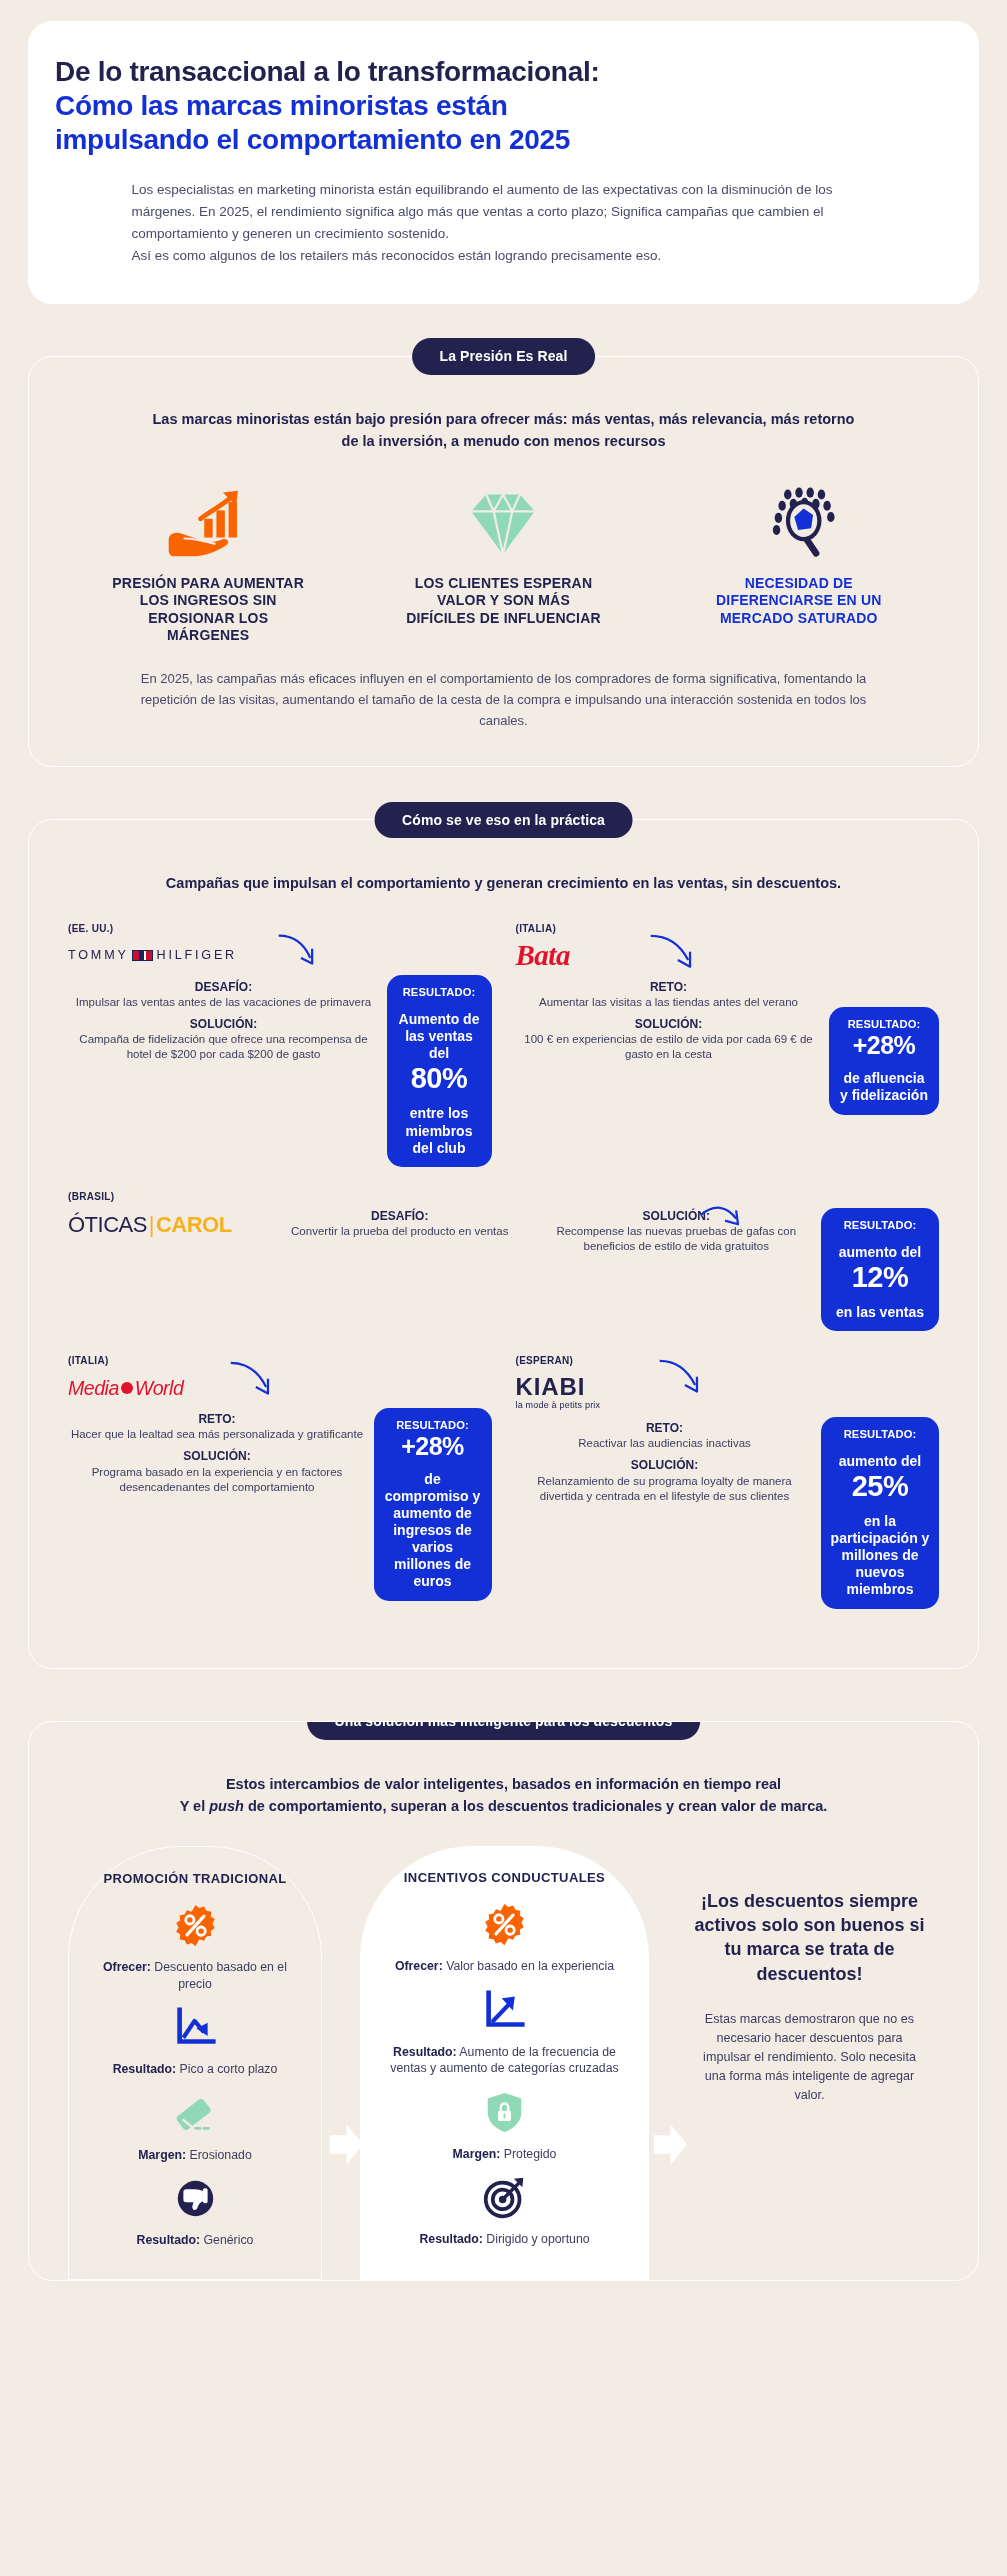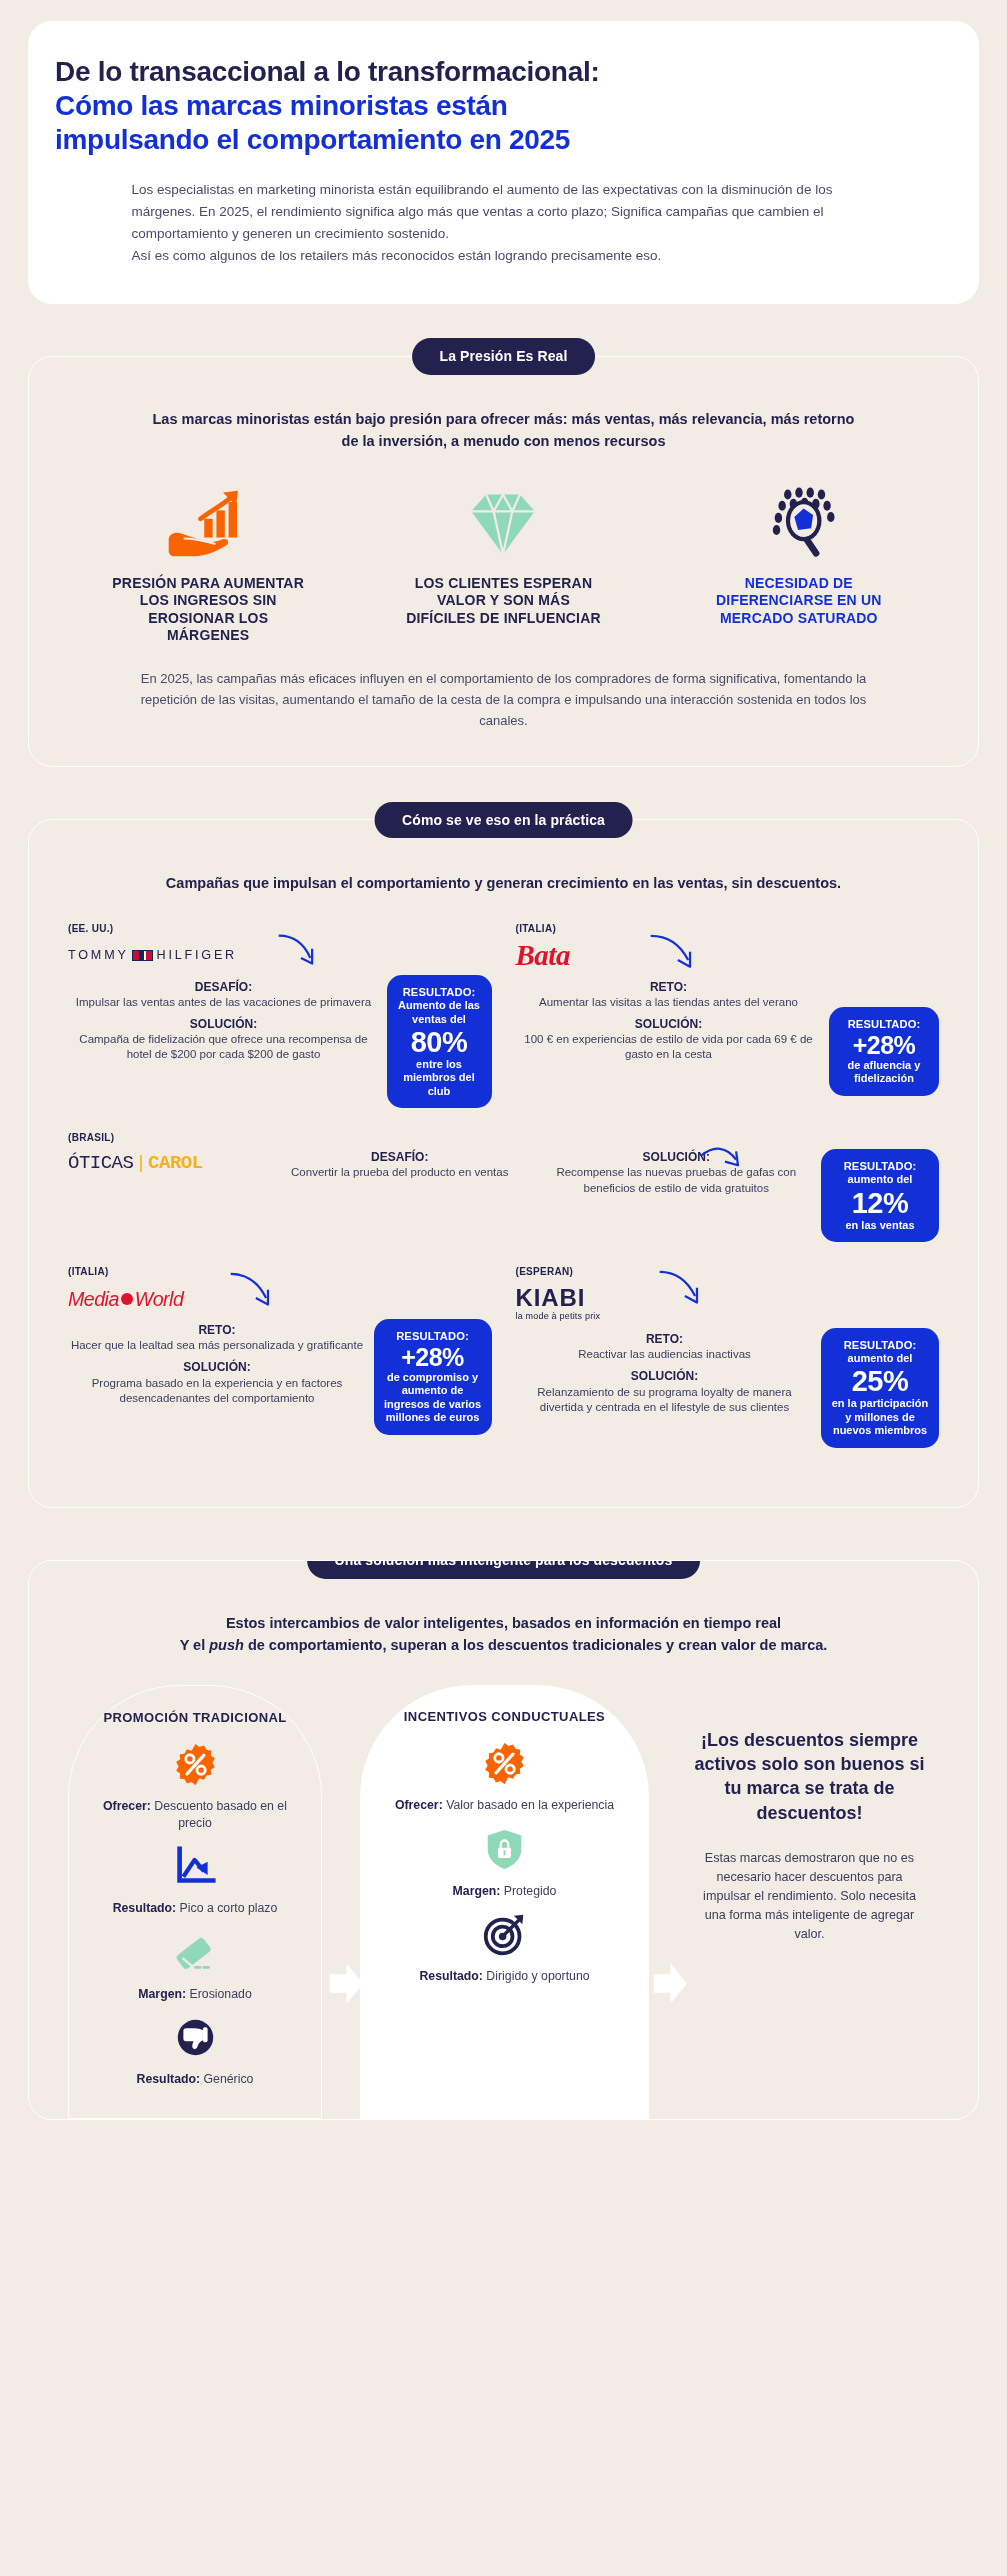--- a/index.html
+++ b/index.html
@@ -126,21 +126,21 @@
     text-align:center;
     font-size:10.7px;
     font-weight:bold;
     line-height:1.25;
     flex:0 0 auto;
     align-self:flex-start;
   }
   .result .rtitle{font-size:11.2px;display:block;letter-spacing:0.1px;}
   .result .big{font-size:29px;display:block;line-height:1.04;letter-spacing:-0.5px;margin:0.9px 0;}
   .result .big.small{font-size:25px;}
-  .result .sub{display:block;font-size:11px;line-height:1.22;}
+  .result .sub{display:block;font-size:14px;line-height:1.22;margin-top:12px;}
   .w-tommy{width:105px;}
   .w-bata{width:110px;}
   .w-otic{width:118px;}
   .w-media{width:118px;}
   .w-kiabi{width:118px;}
 
   .arrow-svg{position:absolute;pointer-events:none;}
 
   
   .case-wide{display:flex;gap:13px;align-items:flex-start;}
@@ -148,21 +148,21 @@
   .case-wide .col .lbl{font-weight:bold;color:var(--navy);display:block;font-size:12px;}
 
   
   .logo-tommy{font-size:12.6px;letter-spacing:2.8px;color:var(--navy);display:flex;align-items:center;gap:3.7px;font-weight:400;}
   .logo-flag{display:inline-block;width:20.5px;height:11.2px;position:relative;background:#fff;border:0.9px solid #16245c;}
   .logo-flag i{position:absolute;top:0;height:100%;}
   .logo-flag i.r1{left:0;width:5.6px;background:#c8102e;}
   .logo-flag i.b1{left:5.6px;width:4.7px;background:#16245c;}
   .logo-flag i.r2{right:0;width:5.6px;background:#c8102e;}
   .logo-bata{font-family:"Liberation Serif", serif;font-style:italic;font-weight:bold;font-size:29px;color:var(--red);letter-spacing:-0.5px;}
-  .logo-otic{font-size:19px;letter-spacing:-0.5px;display:flex;align-items:center;font-family:Liberation Mono, monospace;}
+  .logo-otic{font-size:22px;letter-spacing:-0.5px;display:flex;align-items:center;}
   .logo-otic .a{color:var(--navy);font-weight:400;}
   .logo-otic .bar{color:var(--gold);font-weight:400;margin:0 1.9px;}
   .logo-otic .b{color:var(--gold);font-weight:bold;}
   .logo-media{font-style:italic;font-weight:normal;font-size:19.6px;color:var(--red);display:flex;align-items:center;letter-spacing:-0.5px;}
   .logo-media .dot{display:inline-block;width:12px;height:12px;border-radius:50%;background:var(--red);margin:0 1.9px;}
   .logo-kiabi{display:flex;flex-direction:column;align-items:flex-start;line-height:1;}
   .logo-kiabi .k{font-size:24px;font-weight:bold;letter-spacing:0.9px;color:var(--navy);}
   .logo-kiabi .s{font-size:9px;color:var(--navy);letter-spacing:0.2px;margin-top:1.9px;}
 
   
@@ -552,20 +552,32 @@
               <circle cx="18" cy="18" r="4.4" fill="none" stroke="#fff" stroke-width="3"></circle>
               <circle cx="30" cy="30" r="4.4" fill="none" stroke="#fff" stroke-width="3"></circle>
               <path d="M33 14 L15 34" stroke="#fff" stroke-width="3.4" stroke-linecap="round"></path>
             </svg>
           </div>
           <div class="step-txt">
             <b>Ofrecer:</b><span> Valor basado en la experiencia</span>
           </div>
         </div>
 
+        <div class="step">
+          <div class="step-icon">
+            <svg width="47" height="43" viewBox="0 0 50 46">
+              <path d="M8 4 L8 38 L44 38" stroke="#1330d6" stroke-width="5" fill="none" stroke-linecap="square"></path>
+              <path d="M13 34 L32 14" stroke="#1330d6" stroke-width="4.5" fill="none" stroke-linecap="round"></path>
+              <path d="M22 10 L36 8 L34 23 Z" fill="#1330d6"></path>
+            </svg>
+          </div>
+          <div class="step-txt">
+            <b>Resultado:</b><span> Aumento de la frecuencia de ventas y aumento de categorías cruzadas</span>
+          </div>
+        </div>
 
         <div class="step">
           <div class="step-icon">
             <svg width="41" height="45" viewBox="0 0 44 48">
               <path d="M22 3 L40 9 V24 C40 34 32 41 22 45 C12 41 4 34 4 24 V9 Z" fill="#8fd9b6"></path>
               <rect x="15" y="22" width="14" height="11" rx="2" fill="#fff"></rect>
               <path d="M18 22 V18.5 C18 16 20 14.3 22 14.3 C24 14.3 26 16 26 18.5 V22" stroke="#fff" stroke-width="2.6" fill="none"></path>
               <rect x="21" y="25" width="2" height="5" fill="#8fd9b6"></rect>
             </svg>
           </div>

